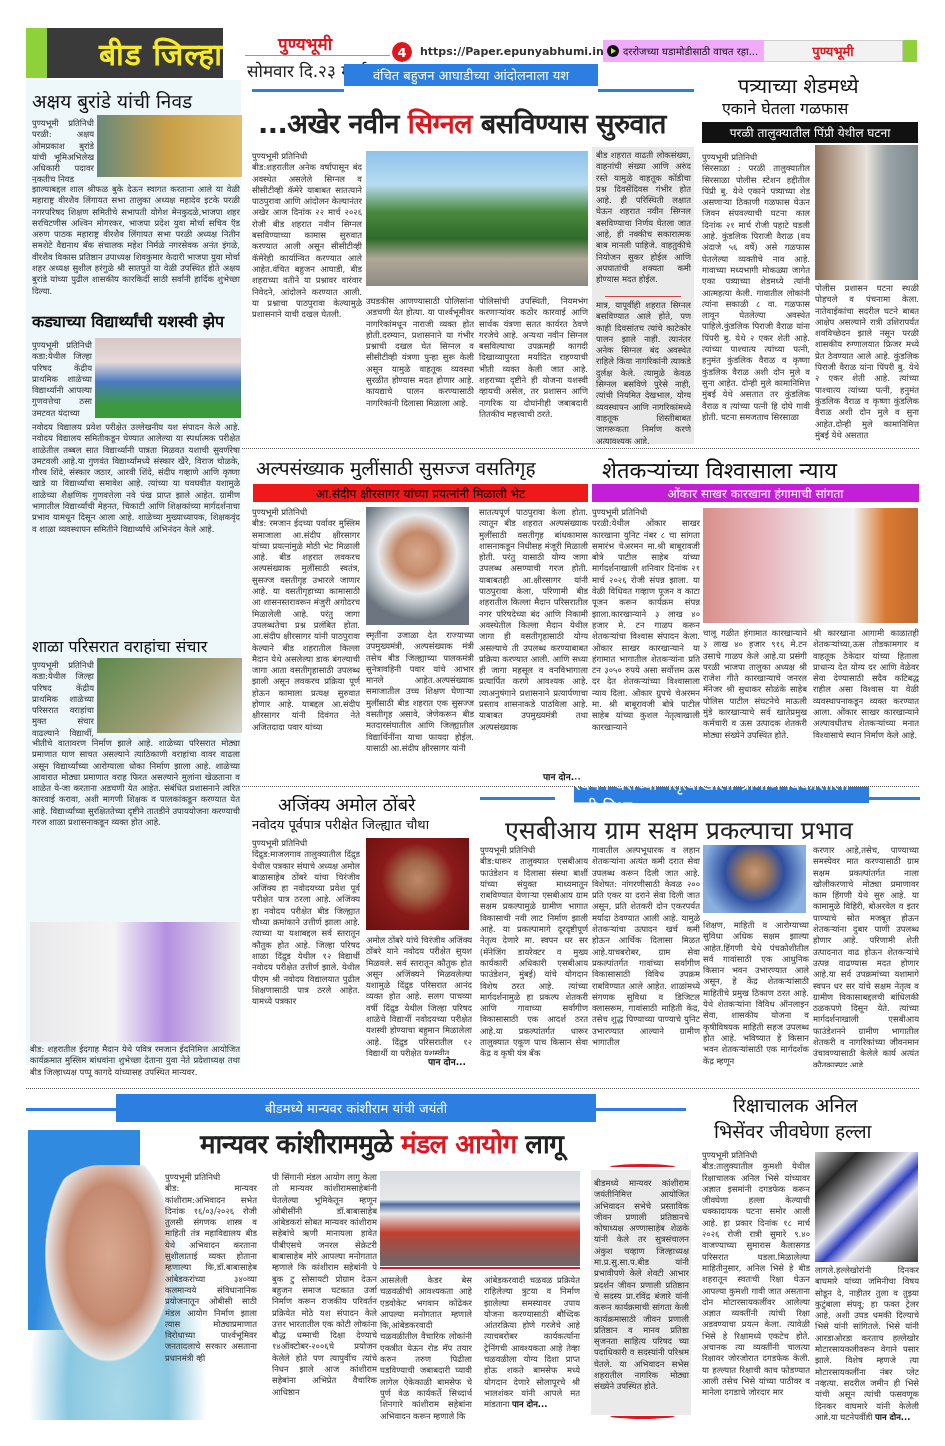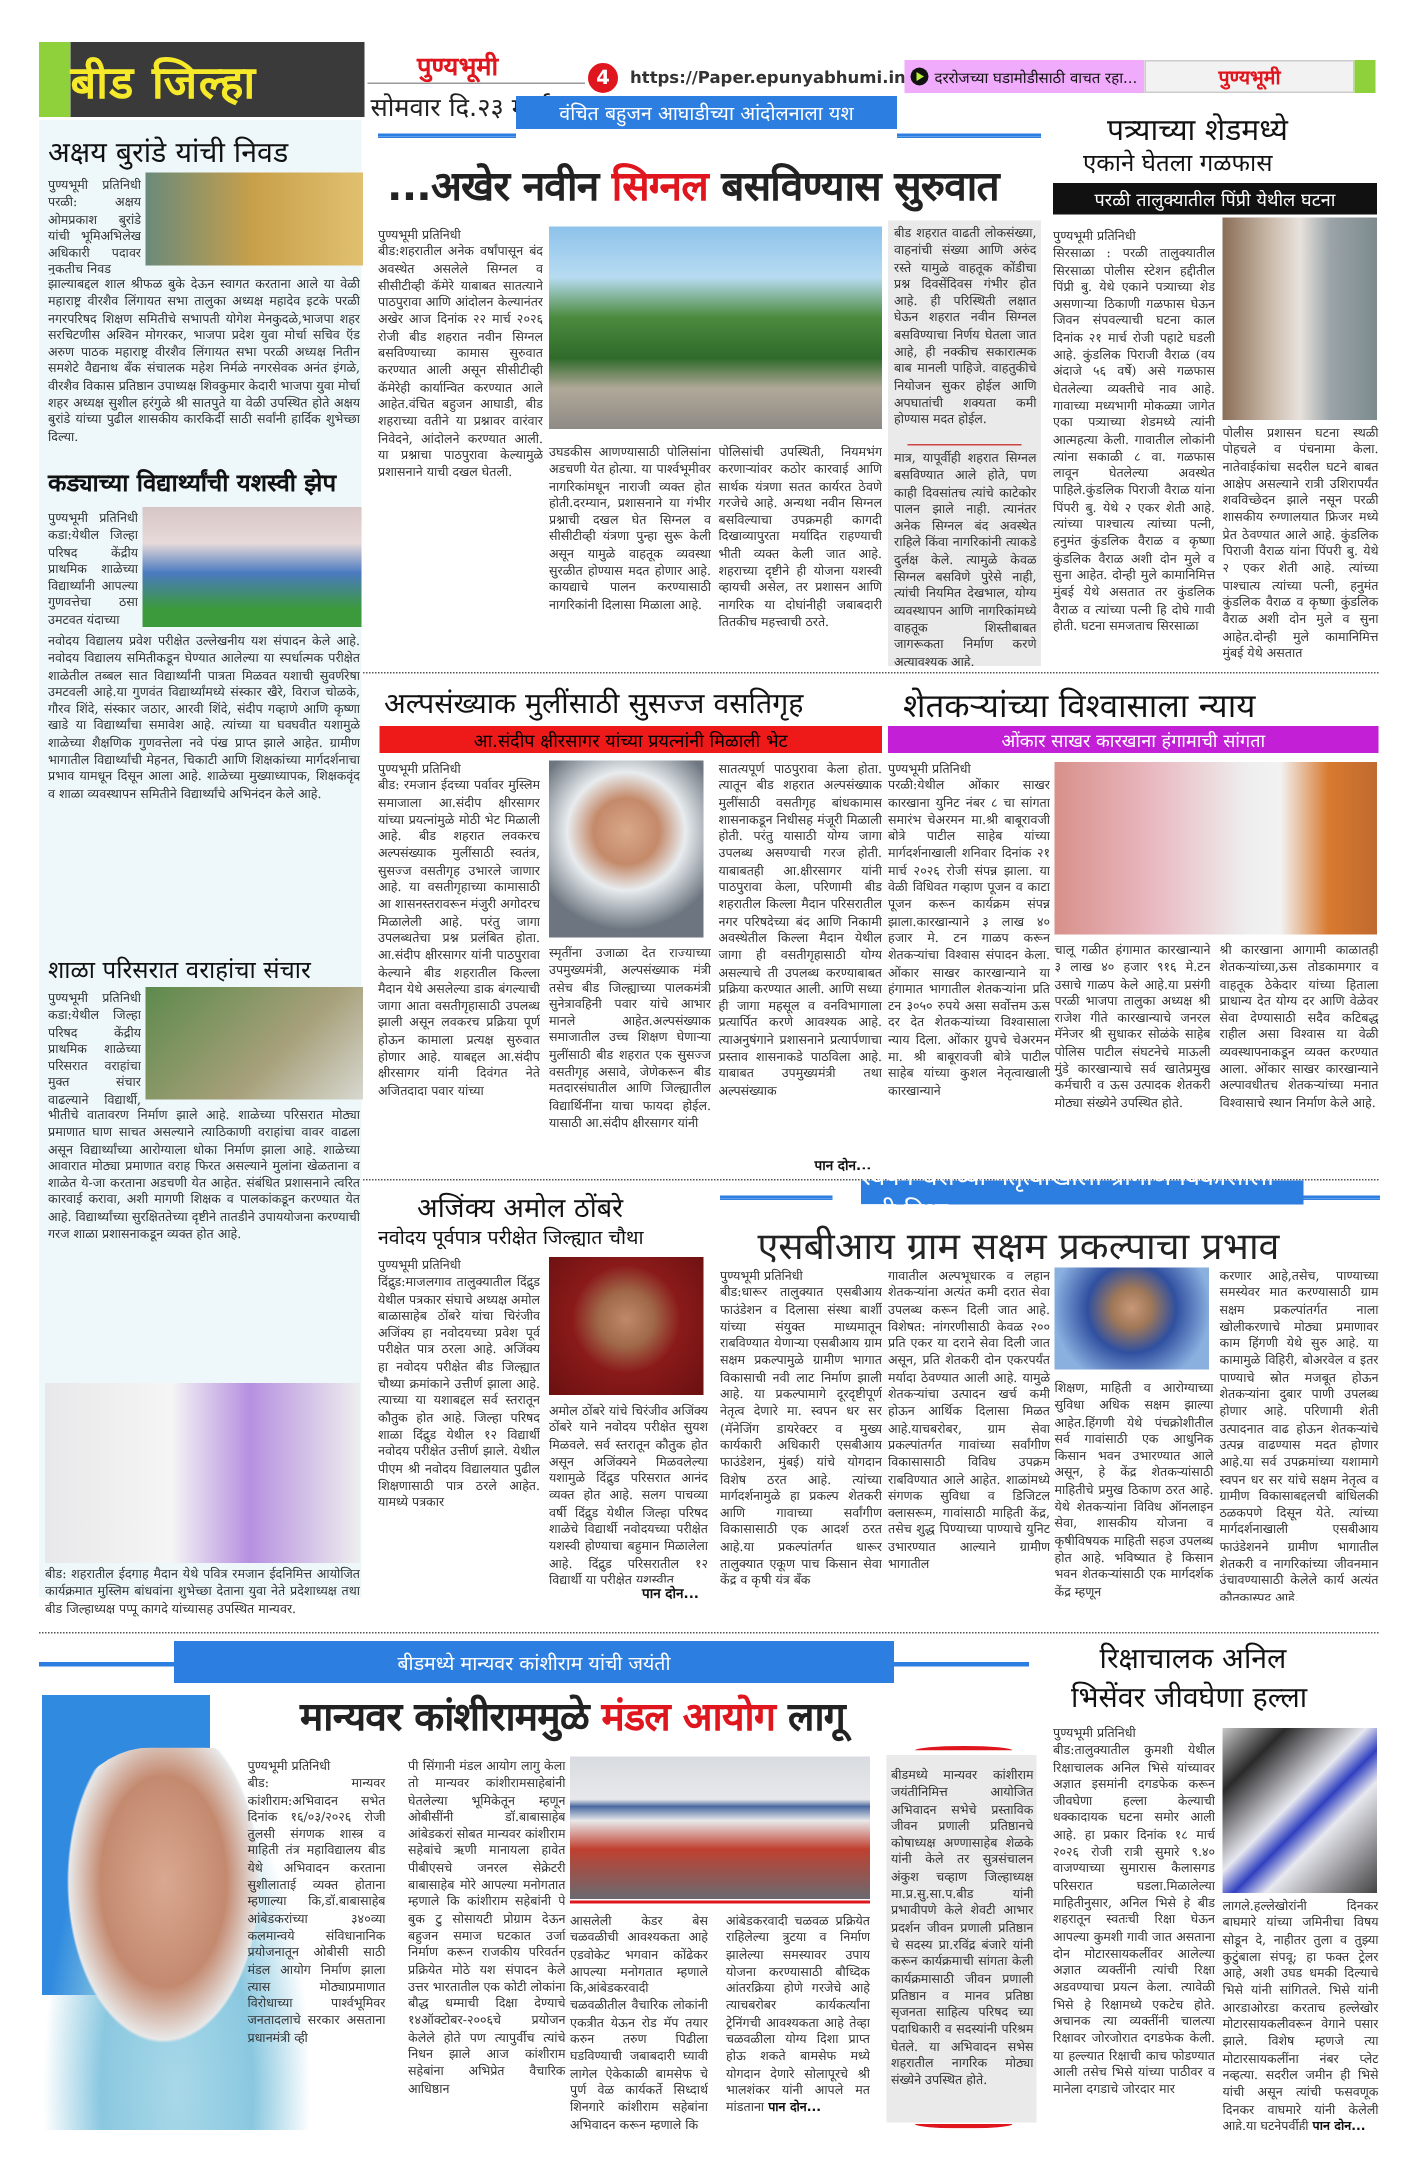--- a/index.html
+++ b/index.html
@@ -1,19 +1,19 @@
 <!DOCTYPE html>
 <html><head>
 <meta charset="utf-8">
 <style>
 *{box-sizing:border-box;margin:0;padding:0}
 body{width:945px;height:1446px;background:#fff;font-family:"DejaVu Serif",serif;color:#222;position:relative;overflow:hidden}
 .abs{position:absolute}
 .mast-green{background:#8fd13a}
-.section-title{left:47px;top:28px;width:196px;height:50px;background:#3a3a3a;display:flex;align-items:center;justify-content:flex-start}
+.section-title{left:47px;top:28px;width:176px;height:50px;background:#3a3a3a;display:flex;align-items:center;justify-content:flex-end}
 .section-title span{color:#f5e92a;font-family:"DejaVu Sans",sans-serif;font-weight:bold;font-size:30px;letter-spacing:1px}
 .brand{font-family:"DejaVu Sans",sans-serif;font-weight:bold;color:#e0161e}
 .date{font-family:"DejaVu Sans",sans-serif;font-size:17px;color:#222}
 .pagenum{width:20px;height:20px;border-radius:50%;background:#e0161e;color:#fff;font-size:13px;font-weight:bold;display:flex;align-items:center;justify-content:center;font-family:"DejaVu Sans",sans-serif}
 .url{font-family:"DejaVu Sans",sans-serif;font-weight:bold;font-size:11px;color:#333}
 .ticker{background:#f0abfc;height:22px;display:flex;align-items:center;font-family:"DejaVu Sans",sans-serif;font-size:10px;color:#111;padding-left:4px}
 .ticker .play{width:12px;height:12px;border-radius:50%;background:#111;margin-right:4px;position:relative}
 .ticker .play:after{content:"";position:absolute;left:4px;top:3px;border-left:5px solid #b9ee3c;border-top:3px solid transparent;border-bottom:3px solid transparent}
 .mini-mast{background:#f2f2f2;height:22px;display:flex;align-items:center;justify-content:center;border:1px solid #ccc}
 .left-bg{background:#eef8fb}

